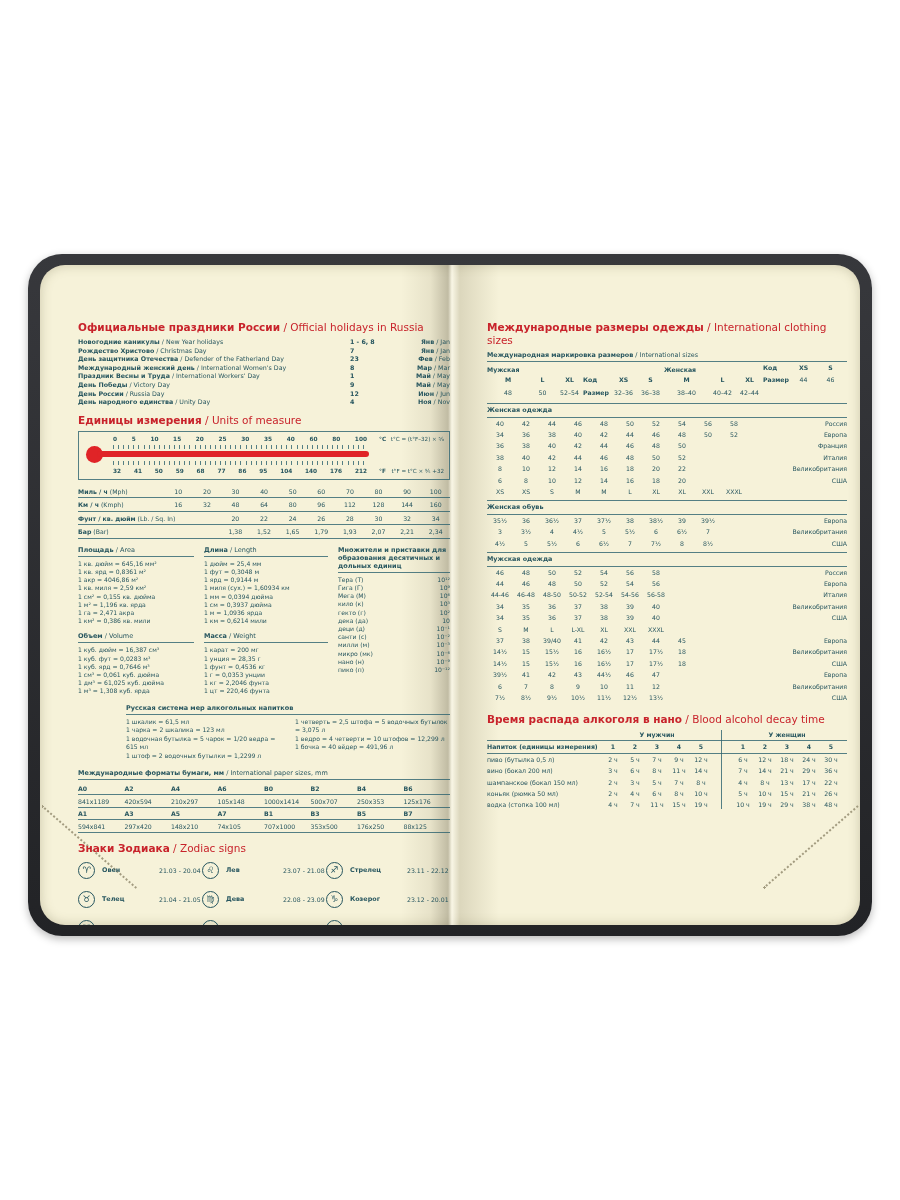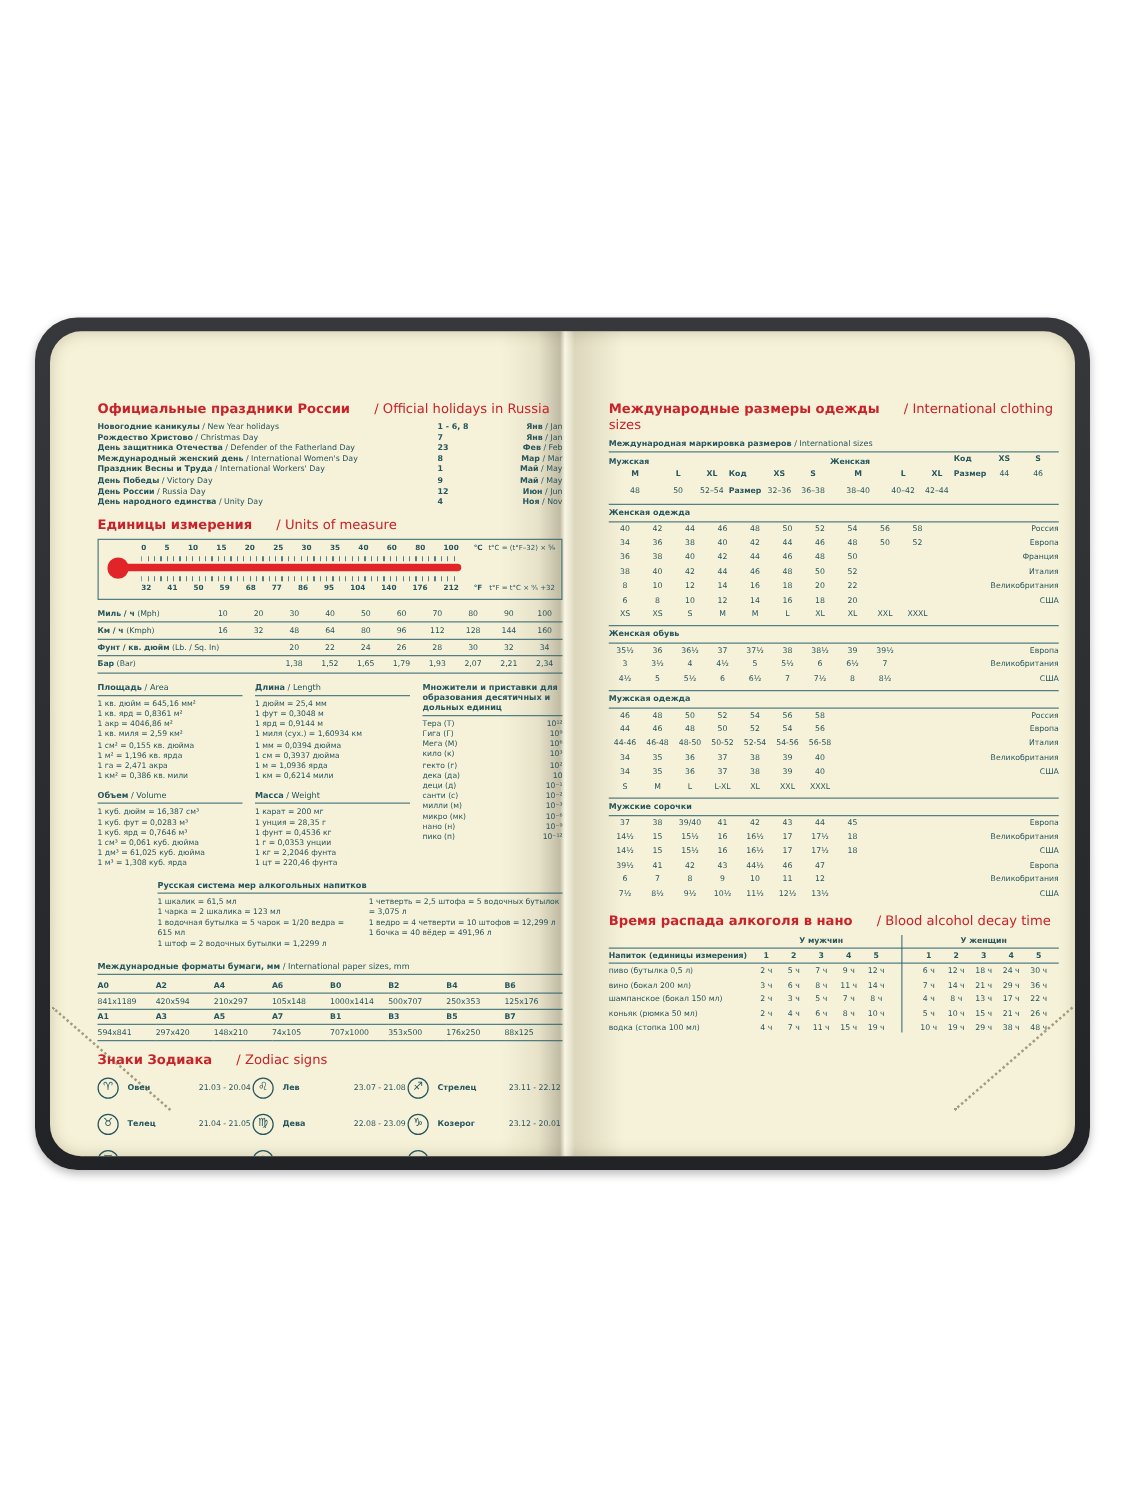--- a/index.html
+++ b/index.html
@@ -18,21 +18,21 @@
     background:linear-gradient(90deg,rgba(0,0,0,0) 0%,rgba(100,90,60,.10) 30%,rgba(70,62,40,.30) 48%,rgba(252,250,240,.55) 52%,rgba(100,90,60,.18) 60%,rgba(0,0,0,0) 100%);}
   .corner-dash{position:absolute;height:0;border-top:2px dotted #a39c80;}
   .corner-dash.left{width:125px;left:2px;bottom:118px;transform-origin:left center;transform:rotate(41deg);}
   .corner-dash.right{width:125px;right:2px;bottom:118px;transform-origin:right center;transform:rotate(-41deg);}
 
   .page-content{position:absolute;top:56px;color:var(--teal);}
   .page-content.left{left:38px;width:372px;}
   .page-content.right{left:447px;width:360px;}
 
   .red-h{font-size:10.5px;font-weight:bold;color:var(--red);line-height:13px;margin-bottom:4px;}
-  .red-h .en{font-weight:normal;padding-left:16px;}
+  .red-h .en{font-weight:normal;}
 
   
   .hrow{display:flex;font-size:6.3px;line-height:8.6px;}
   .hname{flex:1;}
   .hdate{width:42px;font-weight:bold;}
   .hmonth{width:58px;text-align:right;}
 
   
   .thermo{position:relative;height:47px;border:1px solid var(--rule);margin:3px 0 5px 0;}
   .t-labels{position:absolute;left:34px;width:254px;display:flex;justify-content:space-between;
@@ -694,21 +694,20 @@
             <span class="c-val">L</span>
             <span class="c-val">L-XL</span>
             <span class="c-val">XL</span>
             <span class="c-val">XXL</span>
             <span class="c-val">XXXL</span>
             <span class="c-val"></span>
             <span class="c-val"></span>
             <span class="c-val"></span>
             <span class="c-country"></span>
           </div>
-          <div class="sec-title">Мужские сорочки</div>
           <div class="c-row">
             <span class="c-val">37</span>
             <span class="c-val">38</span>
             <span class="c-val">39/40</span>
             <span class="c-val">41</span>
             <span class="c-val">42</span>
             <span class="c-val">43</span>
             <span class="c-val">44</span>
             <span class="c-val">45</span>
             <span class="c-val"></span>

